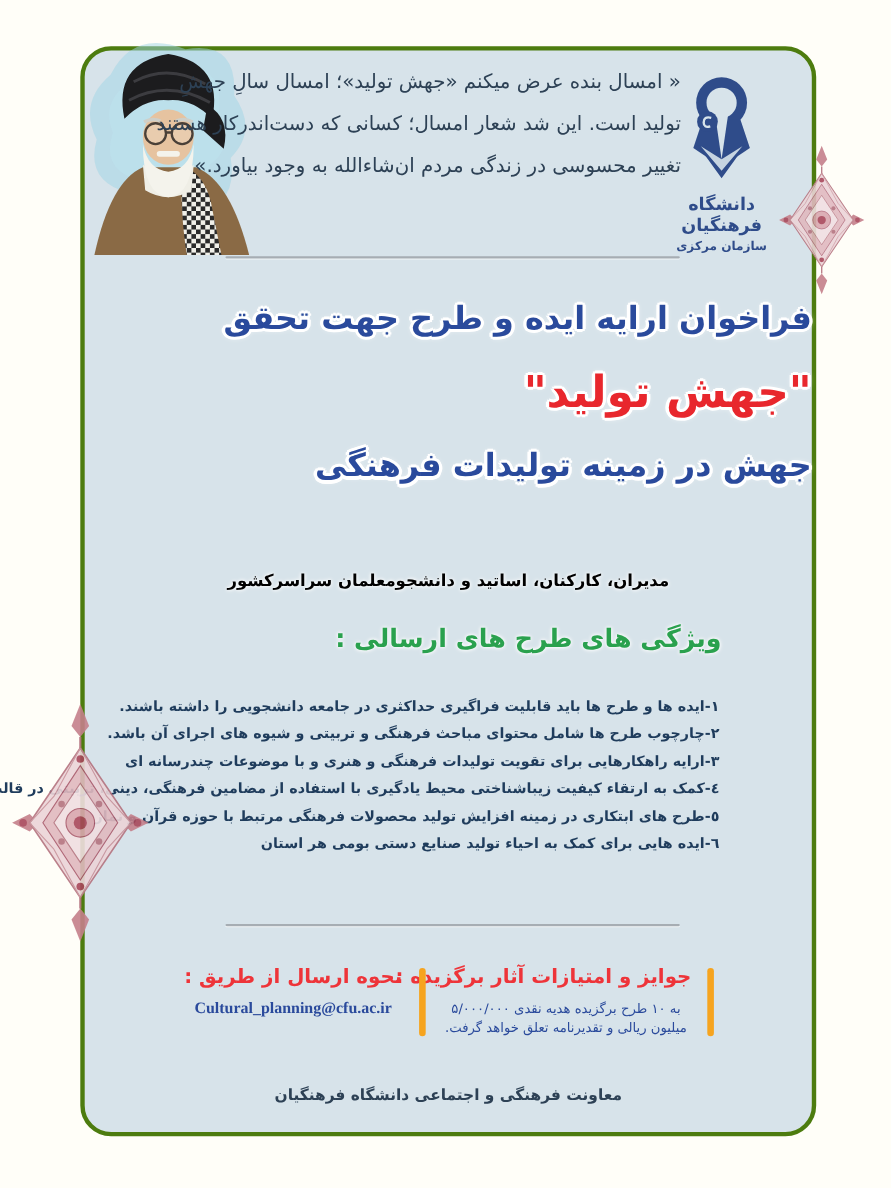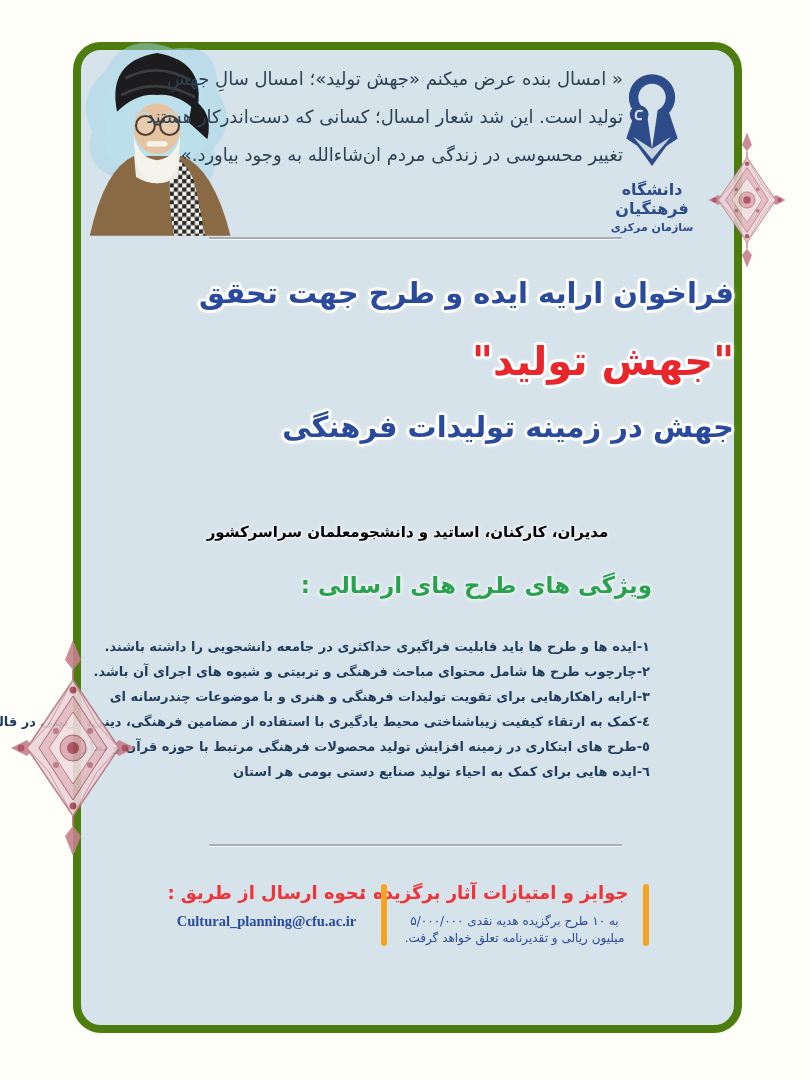--- a/index.html
+++ b/index.html
@@ -5,21 +5,21 @@
   html,body{margin:0;padding:0;}
   body{
     width:810px;height:1080px;position:relative;overflow:hidden;
     background:#fffef8;
     font-family:"DejaVu Sans", sans-serif;
   }
   .card{
     position:absolute;left:73px;top:42px;width:669px;height:991px;
     box-sizing:border-box;
     background:#d7e3ea;
-    border:8px solid #4d7c0f;
+    border:4px solid #4d7c0f;
     border-radius:28px;
     direction:rtl;
   }
   
   .portrait{position:absolute;left:-8px;top:-14px;width:168px;height:200px;}
   .logo{position:absolute;right:26px;top:20px;width:112px;text-align:center;color:#2f4c8a;}
   .logo-emblem{width:86px;height:108px;display:block;margin:0 auto;}
   .logo-univ{font-size:16px;font-weight:bold;margin-top:2px;letter-spacing:-0.5px;}
   .logo-org{font-size:11px;font-weight:bold;margin-top:3px;letter-spacing:2px;}
   .quote{
@@ -160,20 +160,21 @@
       <div class="label">جوایز و امتیازات آثار برگزیده :</div>
       <div class="value">به ۱۰ طرح برگزیده هدیه نقدی ۵/۰۰۰/۰۰۰ میلیون ریالی و تقدیرنامه تعلق خواهد گرفت.</div>
     </div>
     <div class="divider"></div>
     <div class="info-col col-submission">
       <div class="label">نحوه ارسال از طریق :</div>
       <div class="value">Cultural_planning@cfu.ac.ir</div>
     </div>
   </div>
 
+  <div class="footer">معاونت فرهنگی و اجتماعی دانشگاه فرهنگیان</div>
 </div>
 
 <svg class="ornament orn-right" viewBox="-65 -112 130 224">
   <g id="ornament-shape" opacity="0.9">
     <path d="M0,-108 L8,-88 L0,-78 L-8,-88 Z" fill="#c5808b"></path>
     <path d="M0,108 L8,88 L0,78 L-8,88 Z" fill="#c5808b"></path>
     <line x1="0" y1="-78" x2="0" y2="-64" stroke="#b4737f" stroke-width="2"></line>
     <line x1="0" y1="78" x2="0" y2="64" stroke="#b4737f" stroke-width="2"></line>
     <path d="M62,0 L46,8 L38,0 L46,-8 Z" fill="#c5808b"></path>
     <path d="M-62,0 L-46,8 L-38,0 L-46,-8 Z" fill="#c5808b"></path>

